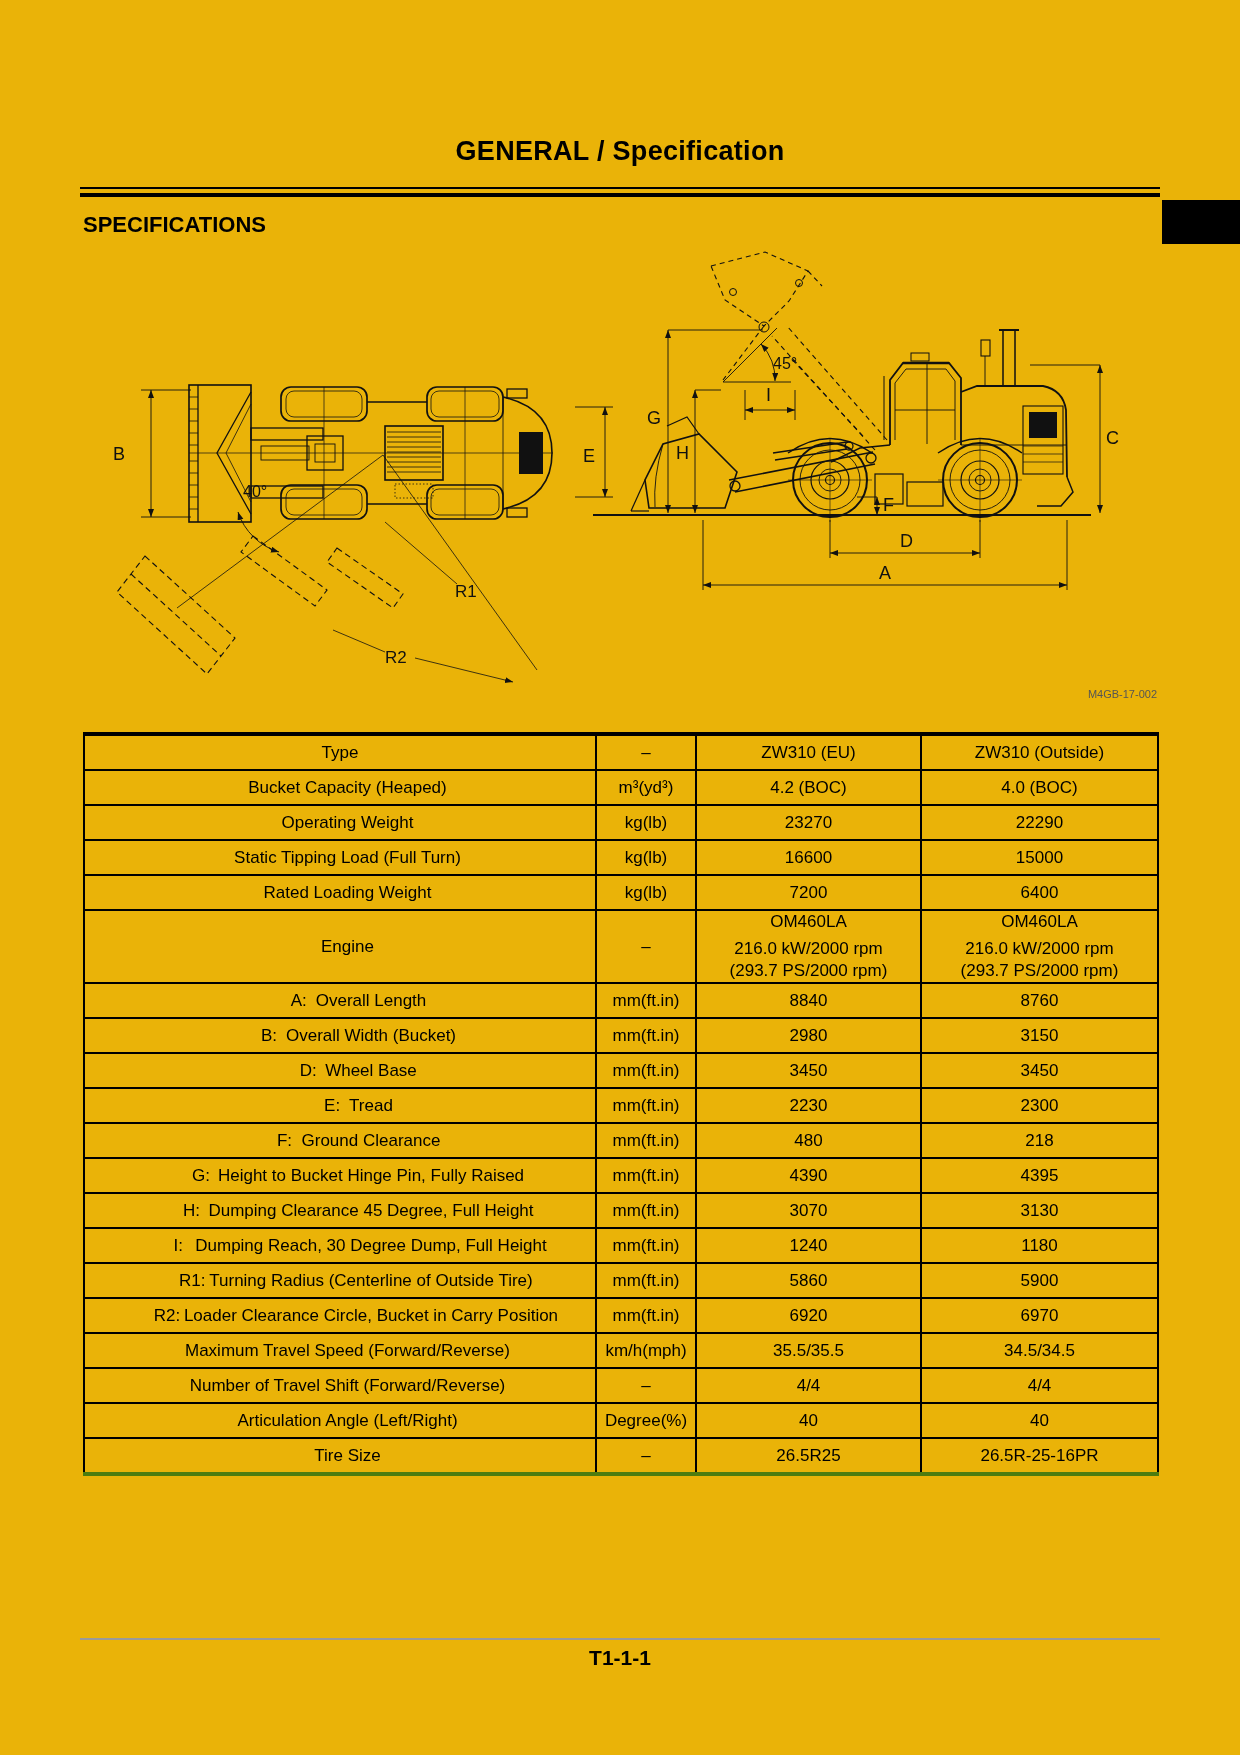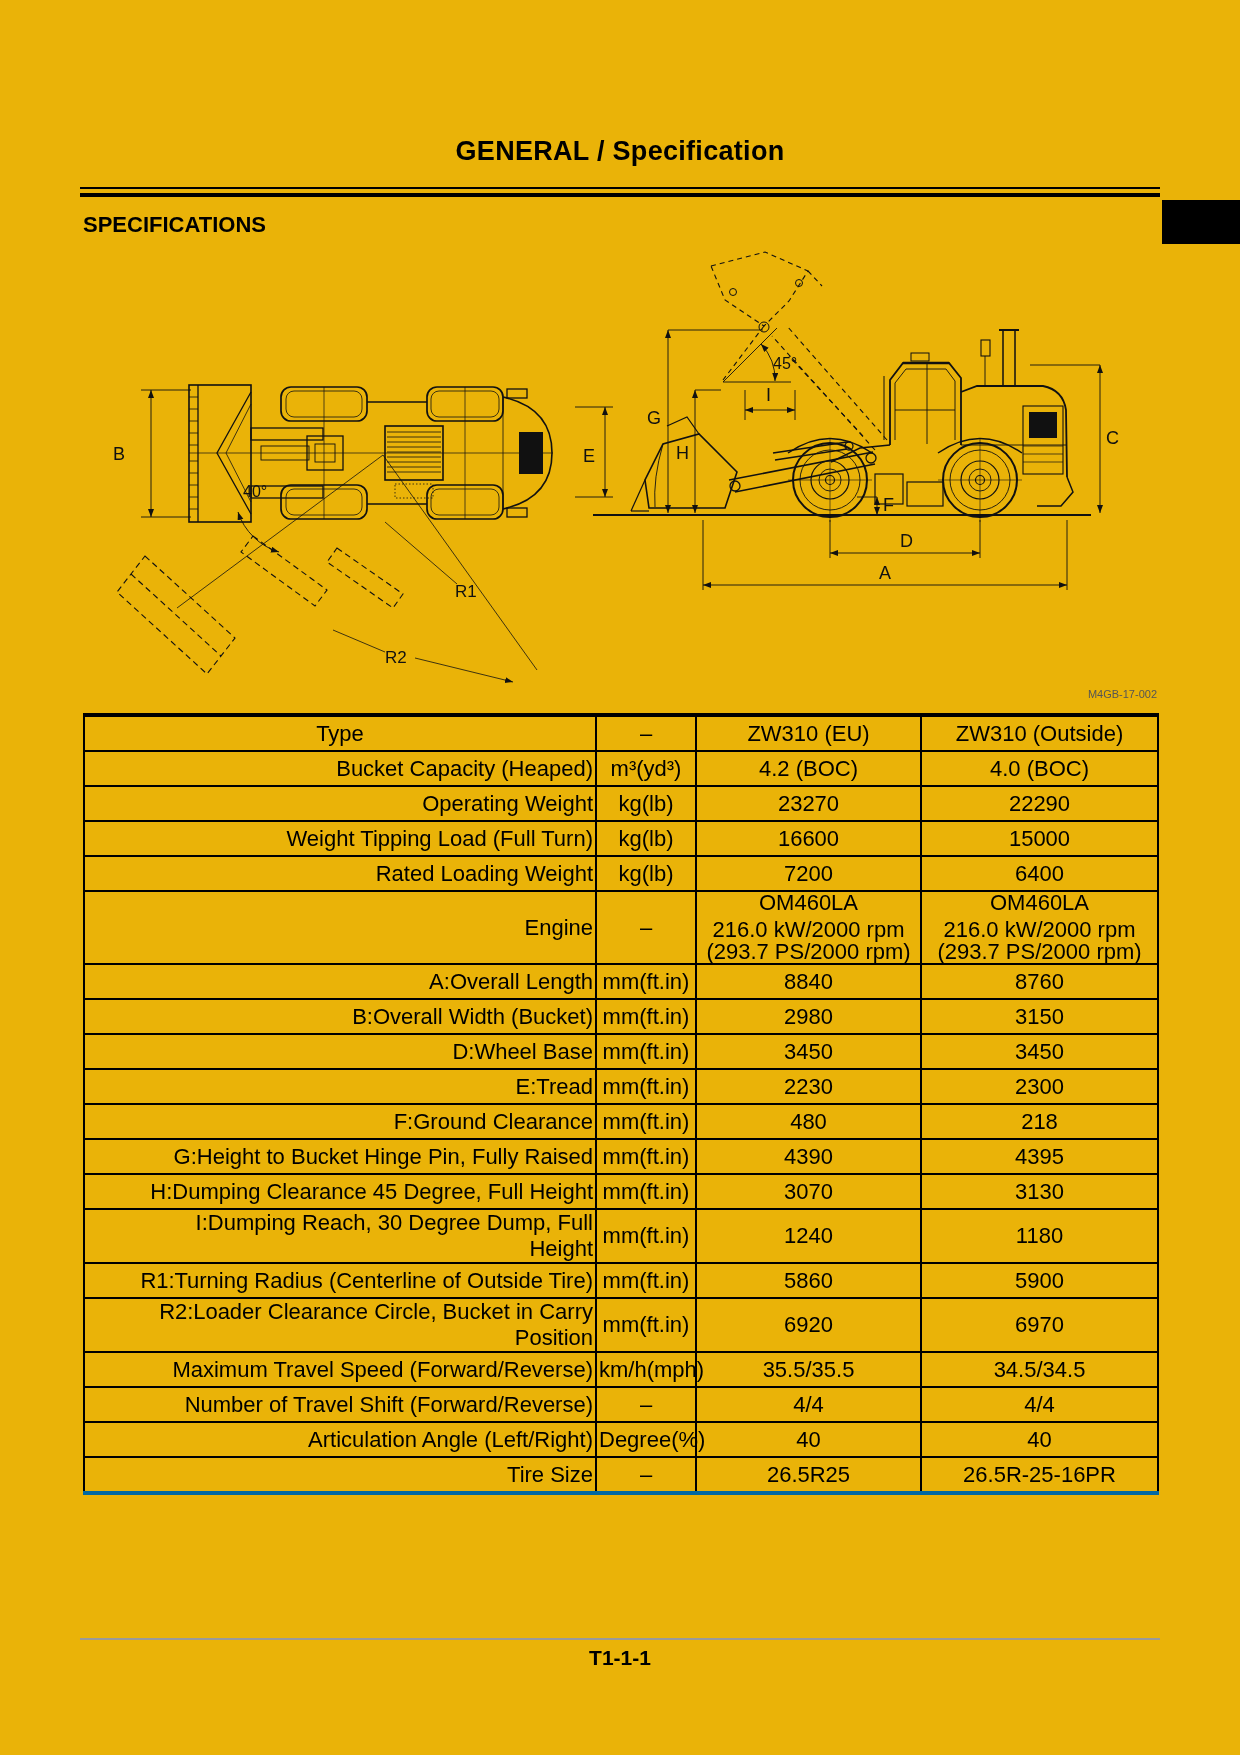--- a/index.html
+++ b/index.html
@@ -21,30 +21,30 @@
   .figure-area { position:absolute; top:230px; left:0; width:1240px; height:480px; }
   .fig-svg { position:absolute; }
   .fig-top { left:85px; top:110px; }
   .fig-side { left:575px; top:10px; }
   .fig-svg text { font-family:"Liberation Sans", sans-serif; fill:#111; stroke:none; }
   .figure-code {
     position:absolute; top:688px; left:857px; width:300px;
     text-align:right; font-size:11px; color:#555;
   }
   .spec-table {
-    position:absolute; top:713px; left:83px; width:1074px;
-    border-collapse:collapse; table-layout:fixed; font-size:22px;
-    border-top:4px solid #000; border-bottom:4px solid #0369a1;
+    position:absolute; top:732px; left:83px; width:1074px;
+    border-collapse:collapse; table-layout:fixed; font-size:17px;
+    border-top:4px solid #000; border-bottom:4px solid #4d7c0f;
   }
   .spec-table td { border:2px solid #000; height:33px; padding:0 2px; vertical-align:middle; }
   .spec-table col.w-label { width:512px; }
   .spec-table col.w-unit  { width:100px; }
   .spec-table col.w-eu    { width:225px; }
   .spec-table col.w-std   { width:237px; }
-  .spec-table td.c-label { text-align:right; padding-left:17px; }
+  .spec-table td.c-label { text-align:center; padding-left:17px; }
   .spec-table td.c-head-label { text-align:center; }
   .spec-table td.c-unit, .spec-table td.c-eu, .spec-table td.c-std { text-align:center; }
   .dim-letter { display:inline-block; width:34px; margin-left:13px; }
   tr.tall td { height:70px; }
   .line-block { line-height:22px; }
   .line-block.first { margin-bottom:5px; }
   .footer-rule { position:absolute; top:1638px; left:80px; width:1080px; border-top:2px solid #9a9a9a; }
   .footer-page { position:absolute; top:1646px; left:0; width:100%; text-align:center; font-size:21px; font-weight:bold; }
 </style>
 </head>
@@ -291,21 +291,21 @@
       <td class="c-eu">4.2 (BOC)</td>
       <td class="c-std">4.0 (BOC)</td>
     </tr>
         <tr>
       <td class="c-label"><span class="label-text">Operating Weight</span></td>
       <td class="c-unit">kg(lb)</td>
       <td class="c-eu">23270</td>
       <td class="c-std">22290</td>
     </tr>
         <tr>
-      <td class="c-label"><span class="label-text">Weight Tipping Load (Full Turn)</span></td>
+      <td class="c-label"><span class="label-text">Static Tipping Load (Full Turn)</span></td>
       <td class="c-unit">kg(lb)</td>
       <td class="c-eu">16600</td>
       <td class="c-std">15000</td>
     </tr>
         <tr>
       <td class="c-label"><span class="label-text">Rated Loading Weight</span></td>
       <td class="c-unit">kg(lb)</td>
       <td class="c-eu">7200</td>
       <td class="c-std">6400</td>
     </tr>

